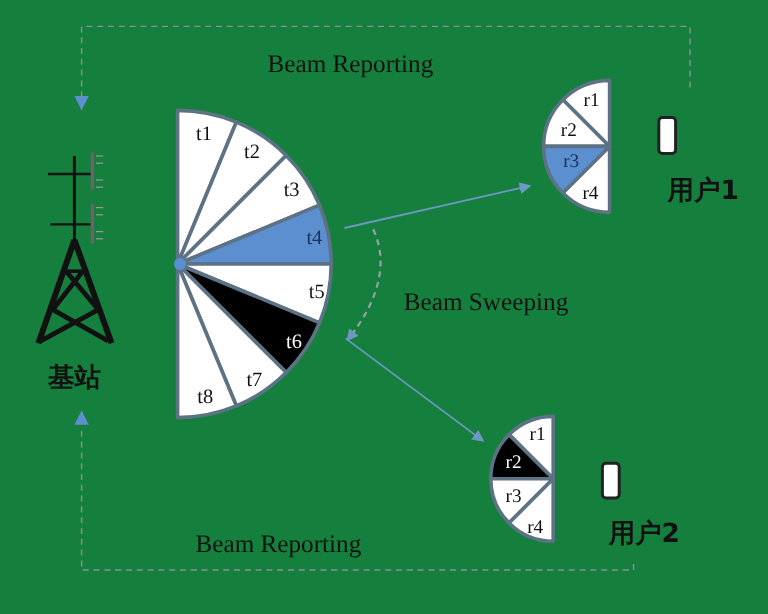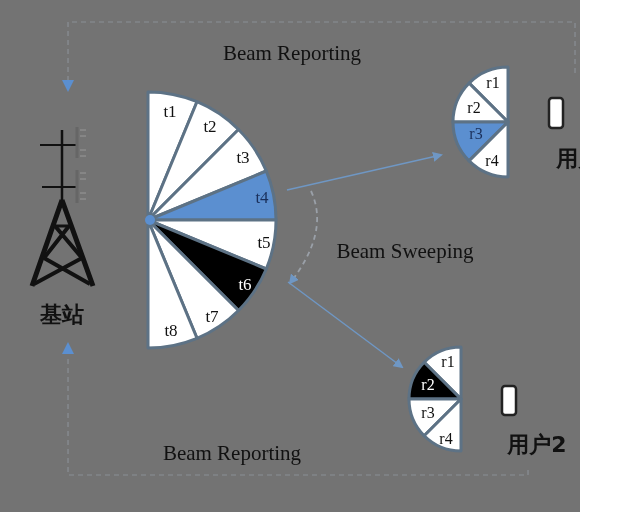--- a/index.html
+++ b/index.html
@@ -1,16 +1,16 @@
 <!DOCTYPE html>
 <html><head>
 <meta charset="utf-8">
 <style>
   html, body { margin: 0; padding: 0; background: #ffffff; }
-  .canvas { position: relative; width: 580px; height: 512px; overflow: hidden; background: #737373; }
+  .canvas { position: relative; width: 640px; height: 512px; overflow: hidden; background: #15803d; }
   svg { position: absolute; left: 0; top: 0; }
   .lbl-serif { font-family: "Liberation Serif", "DejaVu Serif", serif; fill: #111; }
   .lbl-sans { font-family: "DejaVu Sans", "Liberation Sans", sans-serif; fill: #111; font-weight: bold; }
 </style>
 </head>
 <body>
 
 <div class="canvas">
 <svg width="640" height="512" viewBox="0 0 640 512">
   <defs>

